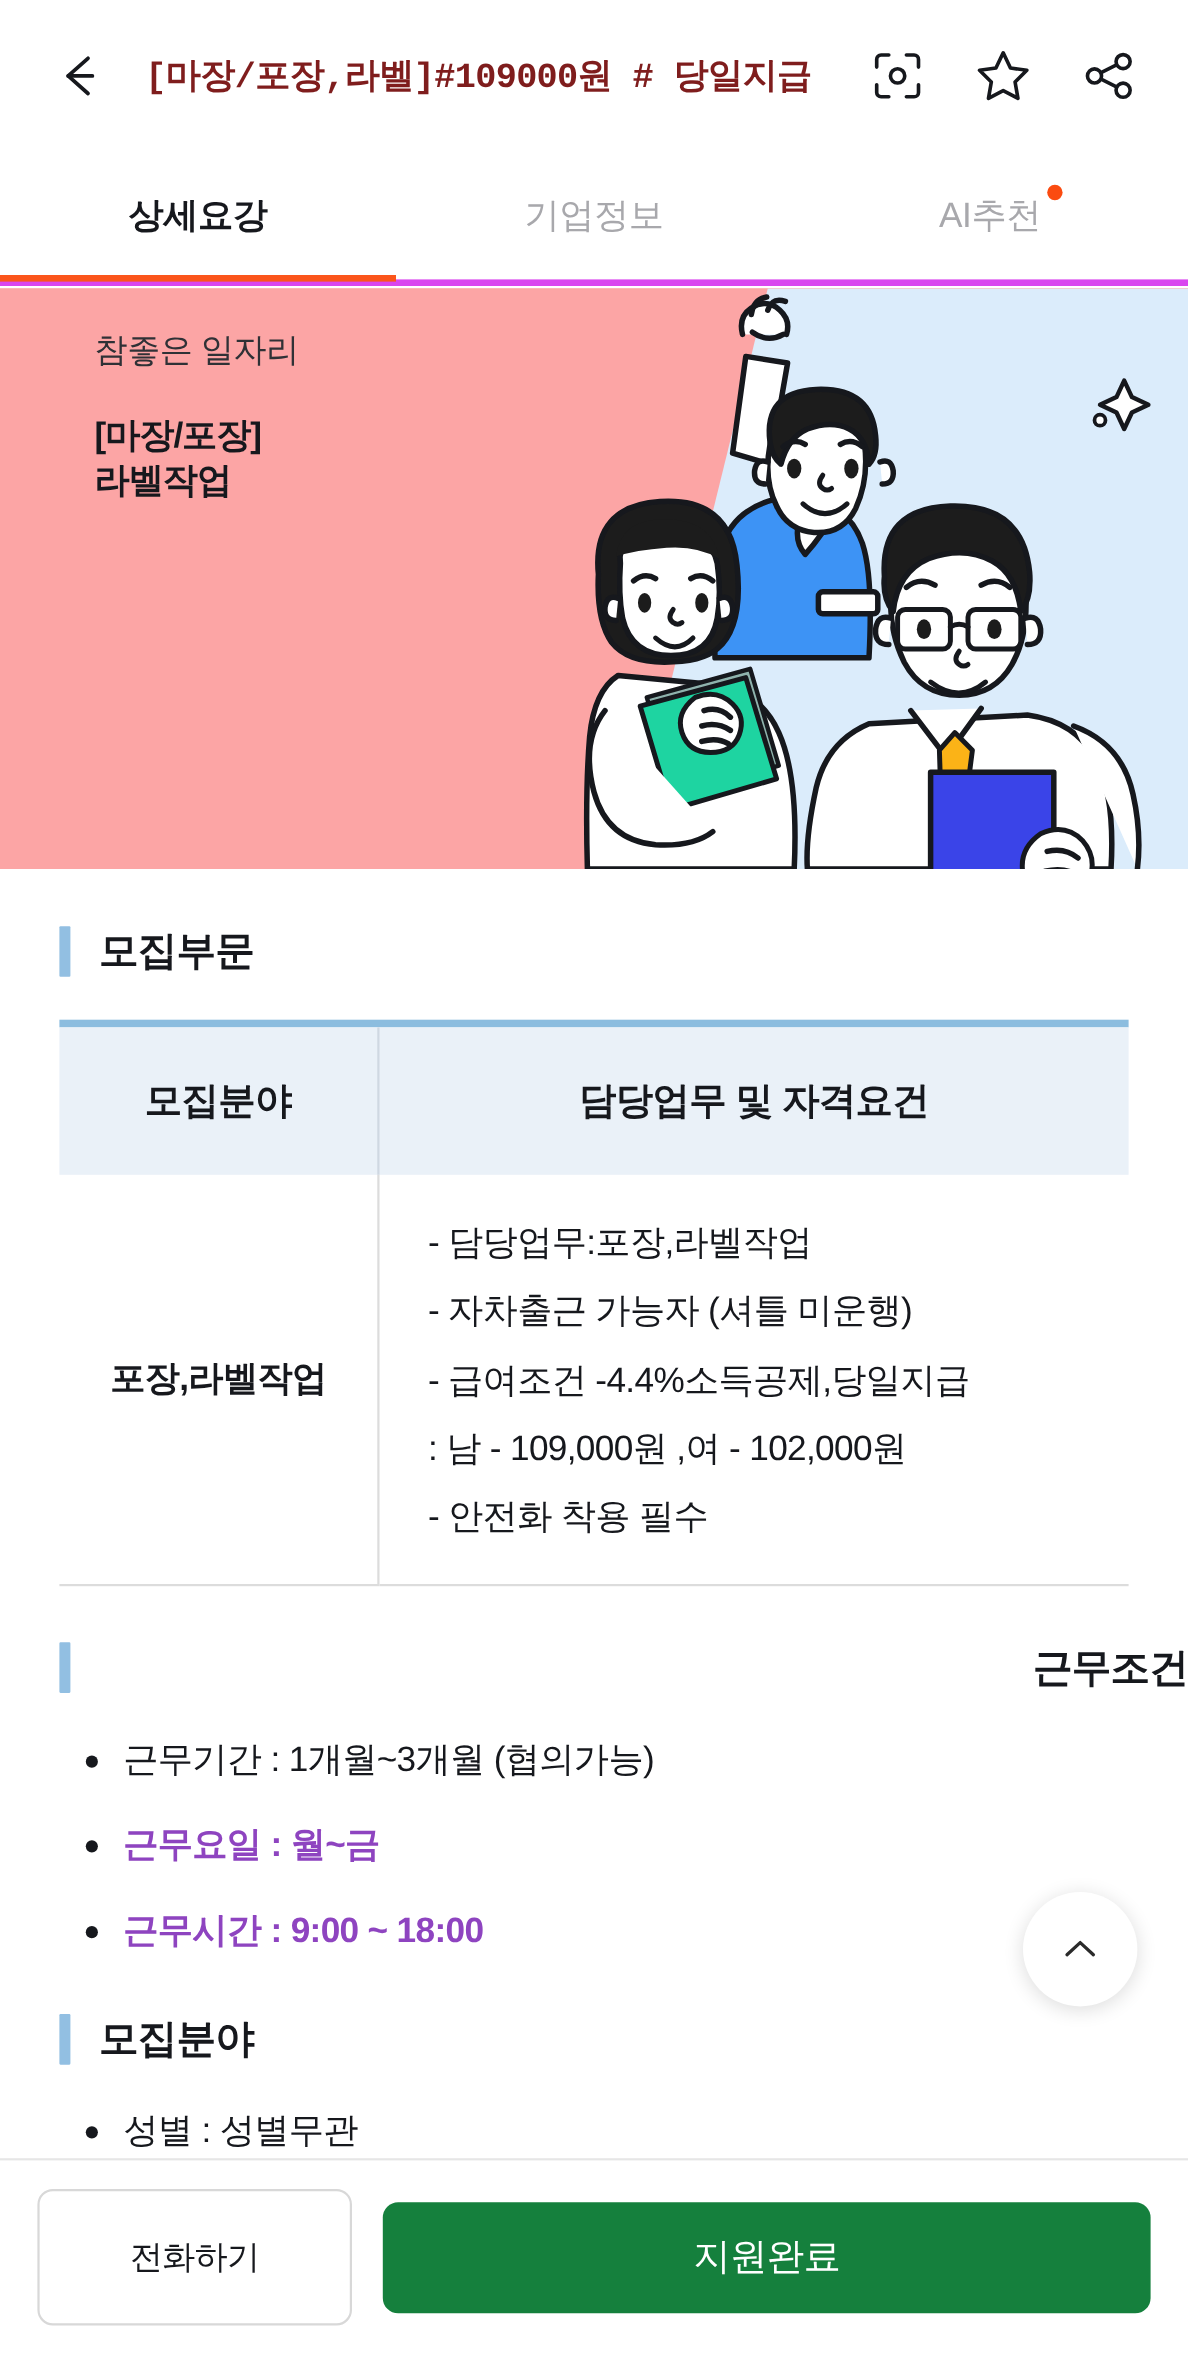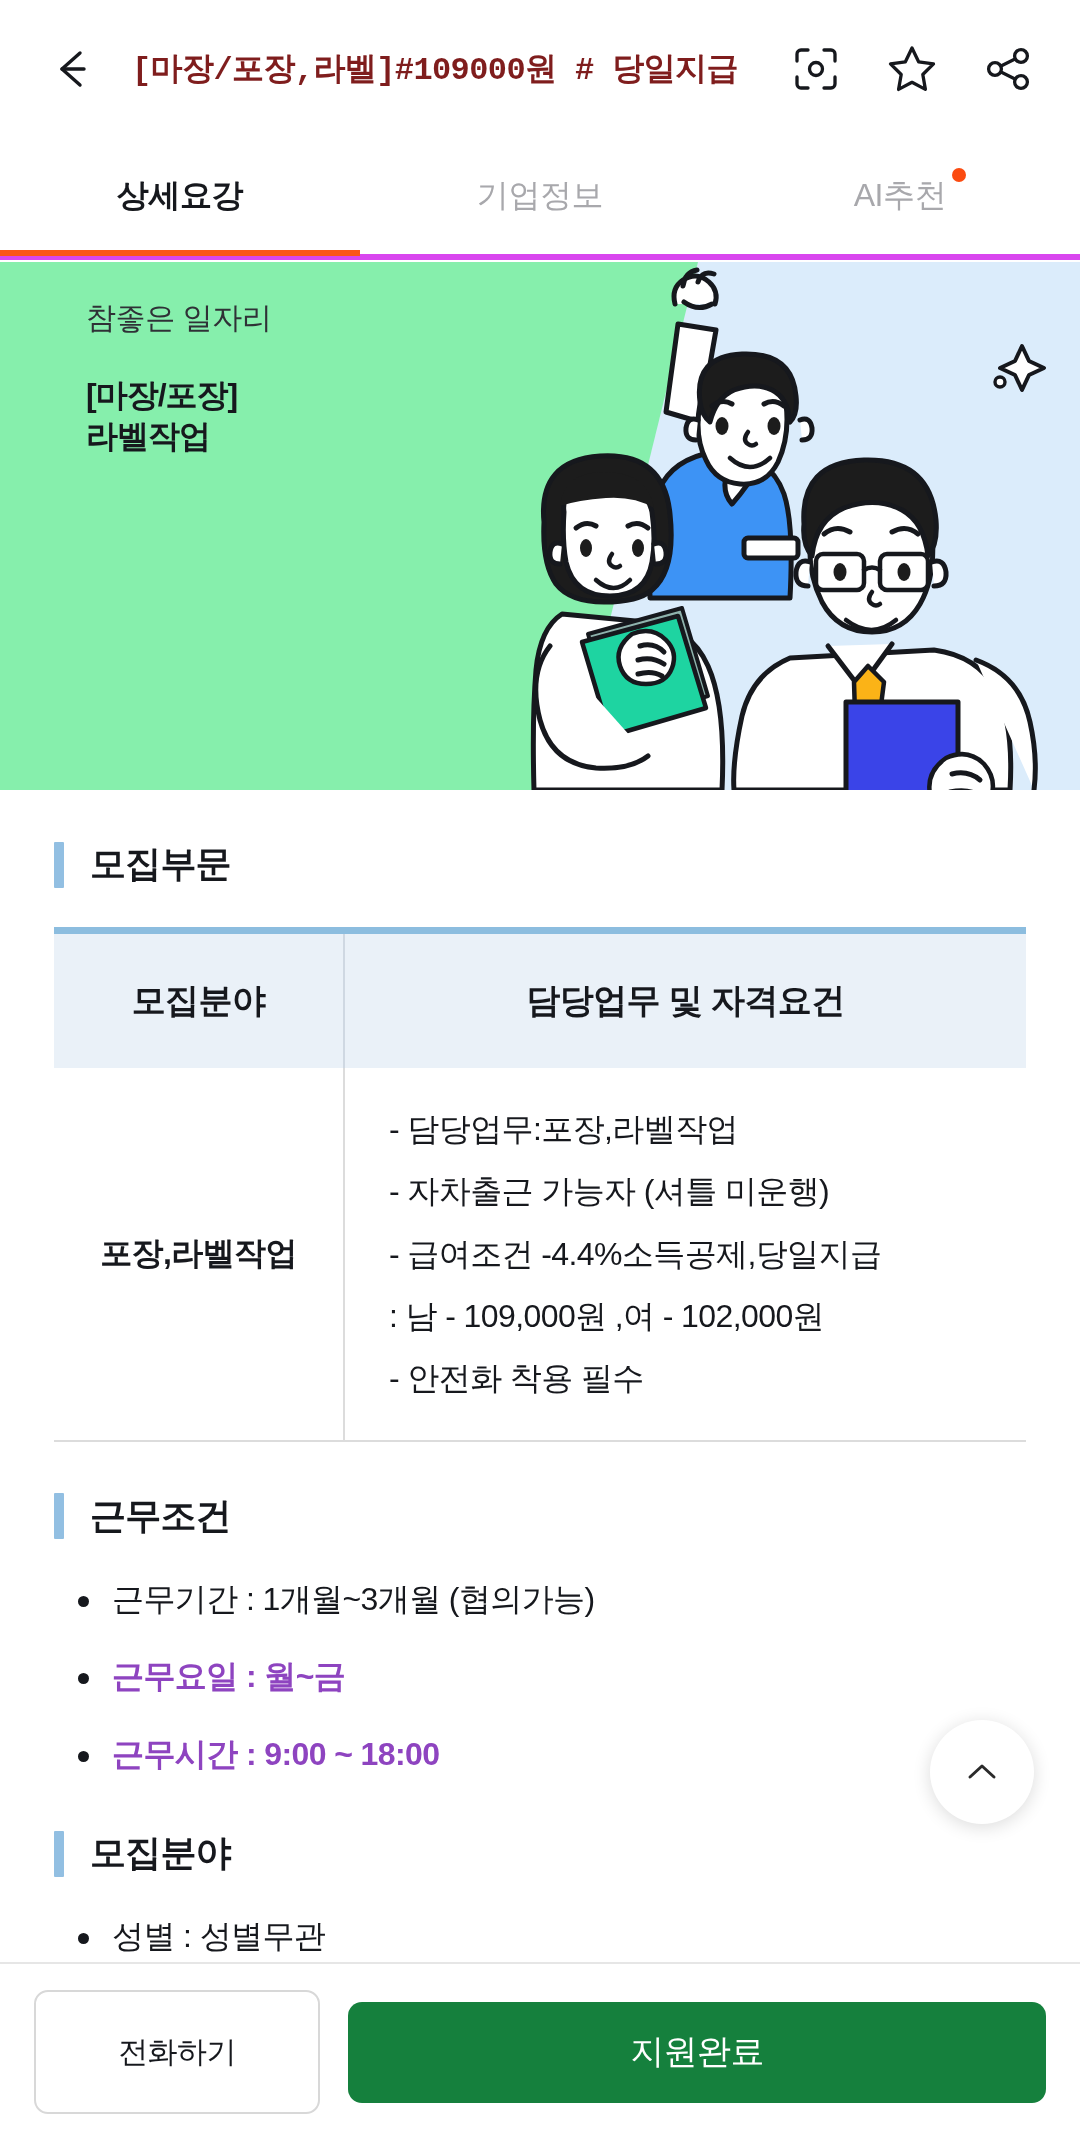--- a/index.html
+++ b/index.html
@@ -105,21 +105,21 @@
     border-radius: 50%;
     background: #fb4b10;
   }
 
   
   .hero {
     position: absolute;
     top: 262px; left: 0;
     width: 1080px;
     height: 528px;
-    background: #86efac;
+    background: #fca5a5;
     overflow: hidden;
   }
   .hero-art {
     position: absolute;
     top: 0; right: 0;
     width: 552px;
     height: 528px;
     overflow: hidden;
   }
   .hero-text {
@@ -502,21 +502,21 @@
               <div class="desc-line">- 자차출근 가능자 (셔틀 미운행)</div>
               <div class="desc-line">- 급여조건 -4.4%소득공제,당일지급</div>
               <div class="desc-line">: 남 - 109,000원 ,여 - 102,000원</div>
               <div class="desc-line">- 안전화 착용 필수</div>
             </td>
           </tr>
         </tbody>
       </table>
     </div>
 
-    <div class="section-head" style="">
+    <div class="section-head" style="justify-content:space-between;">
       <span class="section-bar"></span>
       <span class="section-title">근무조건</span>
     </div>
 
     <ul class="bullets">
       <li>근무기간 : 1개월~3개월 (협의가능)</li>
       <li class="accent">근무요일 : 월~금</li>
       <li class="accent">근무시간 : 9:00 ~ 18:00</li>
     </ul>
 

